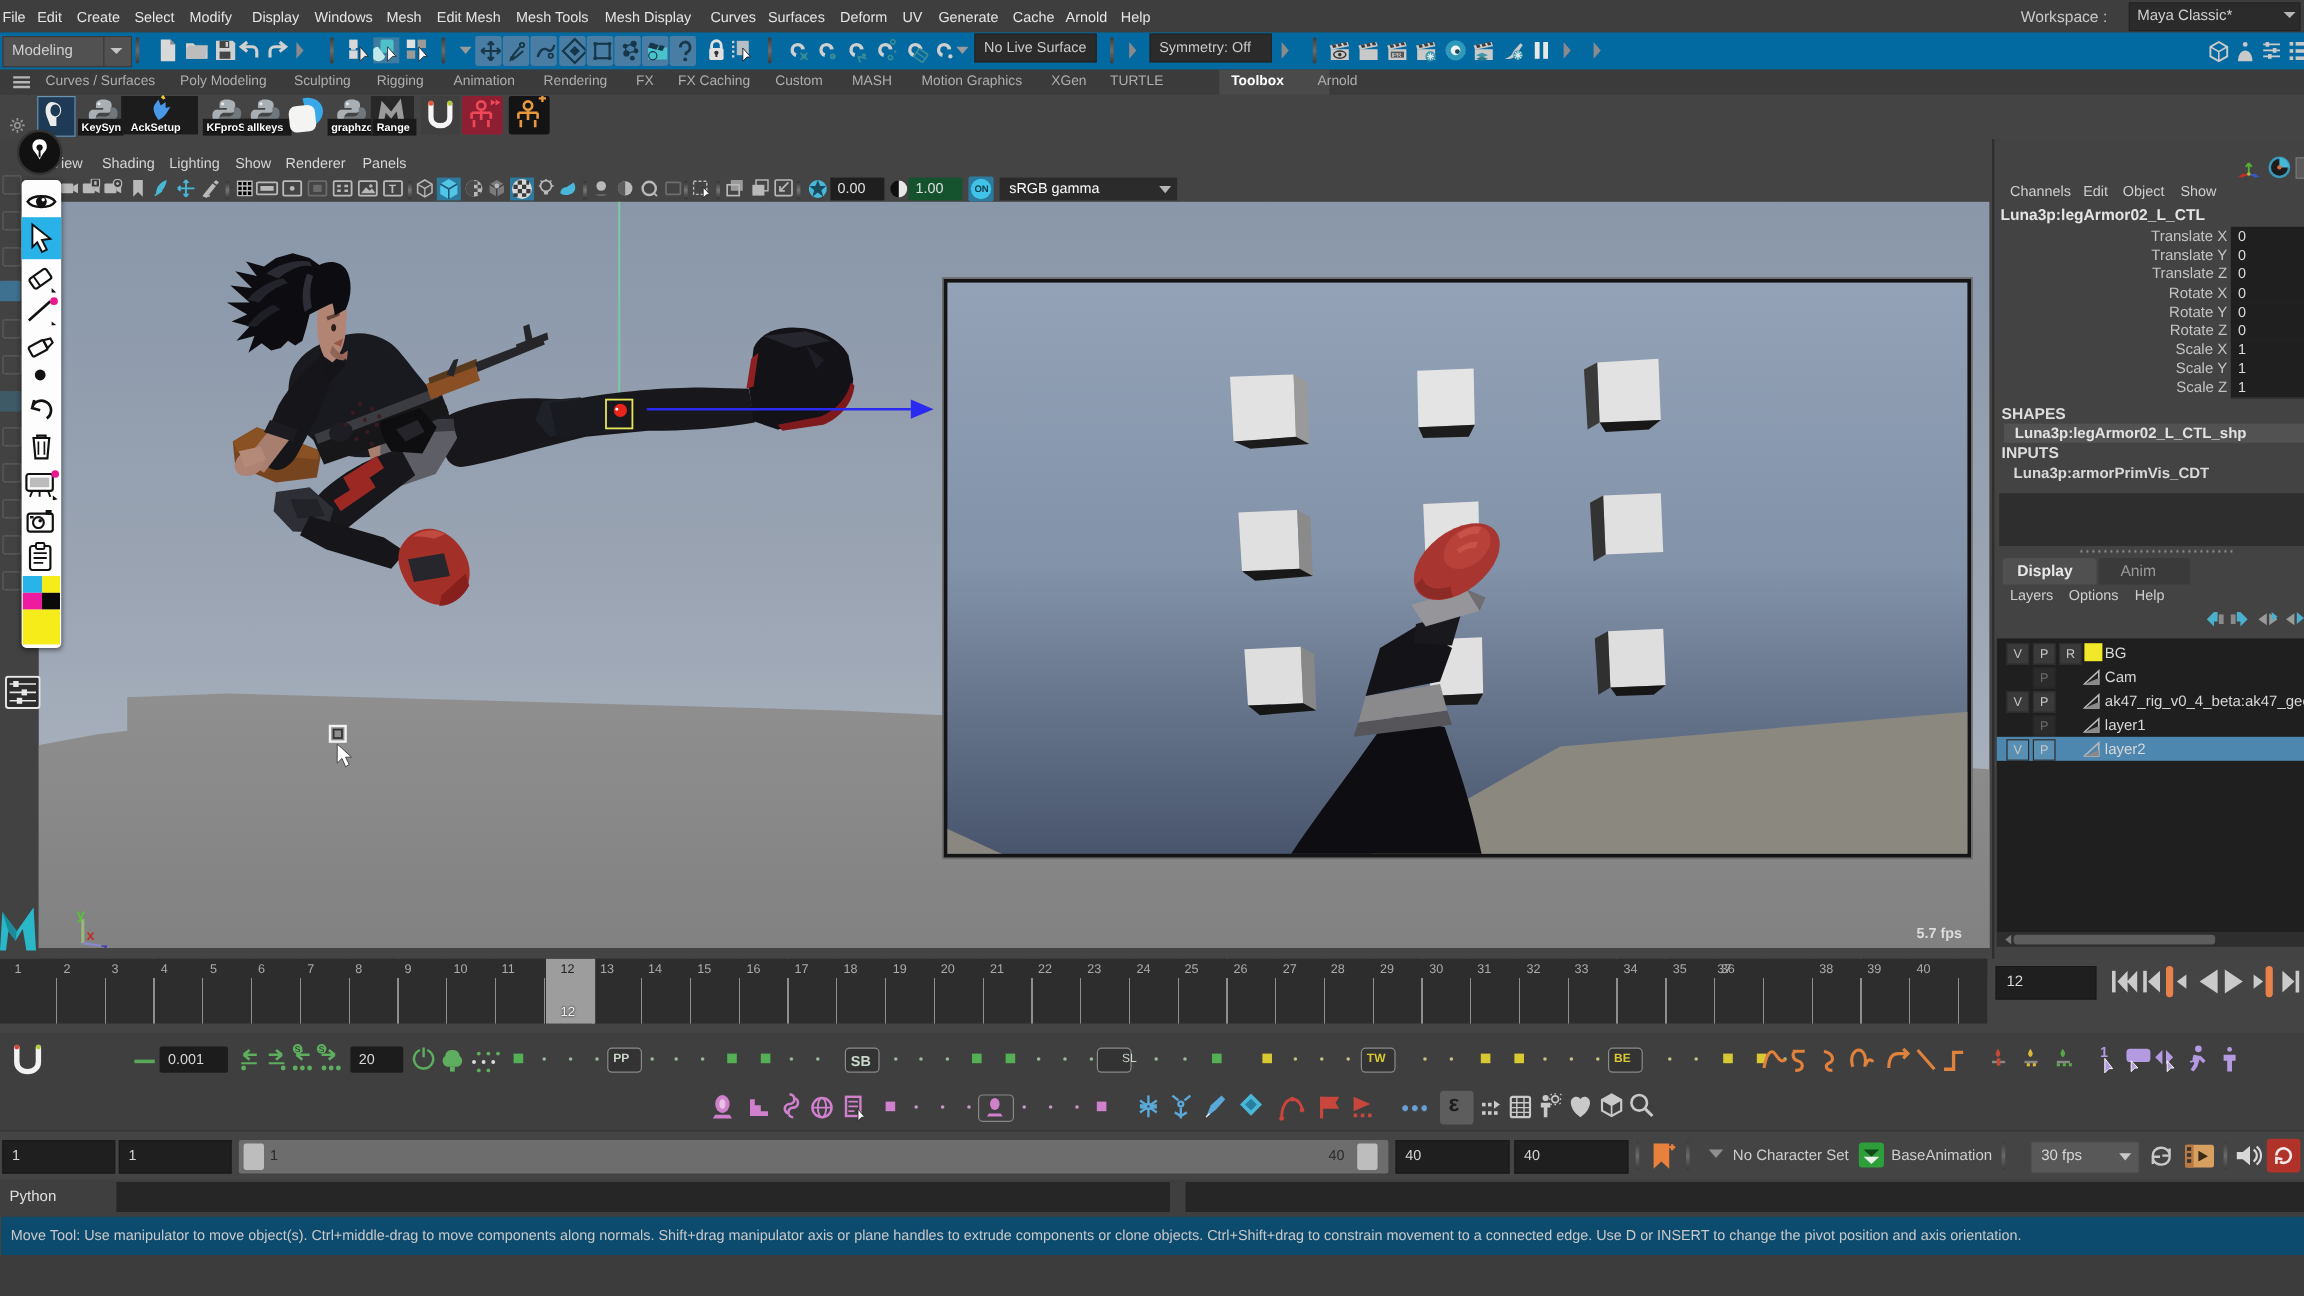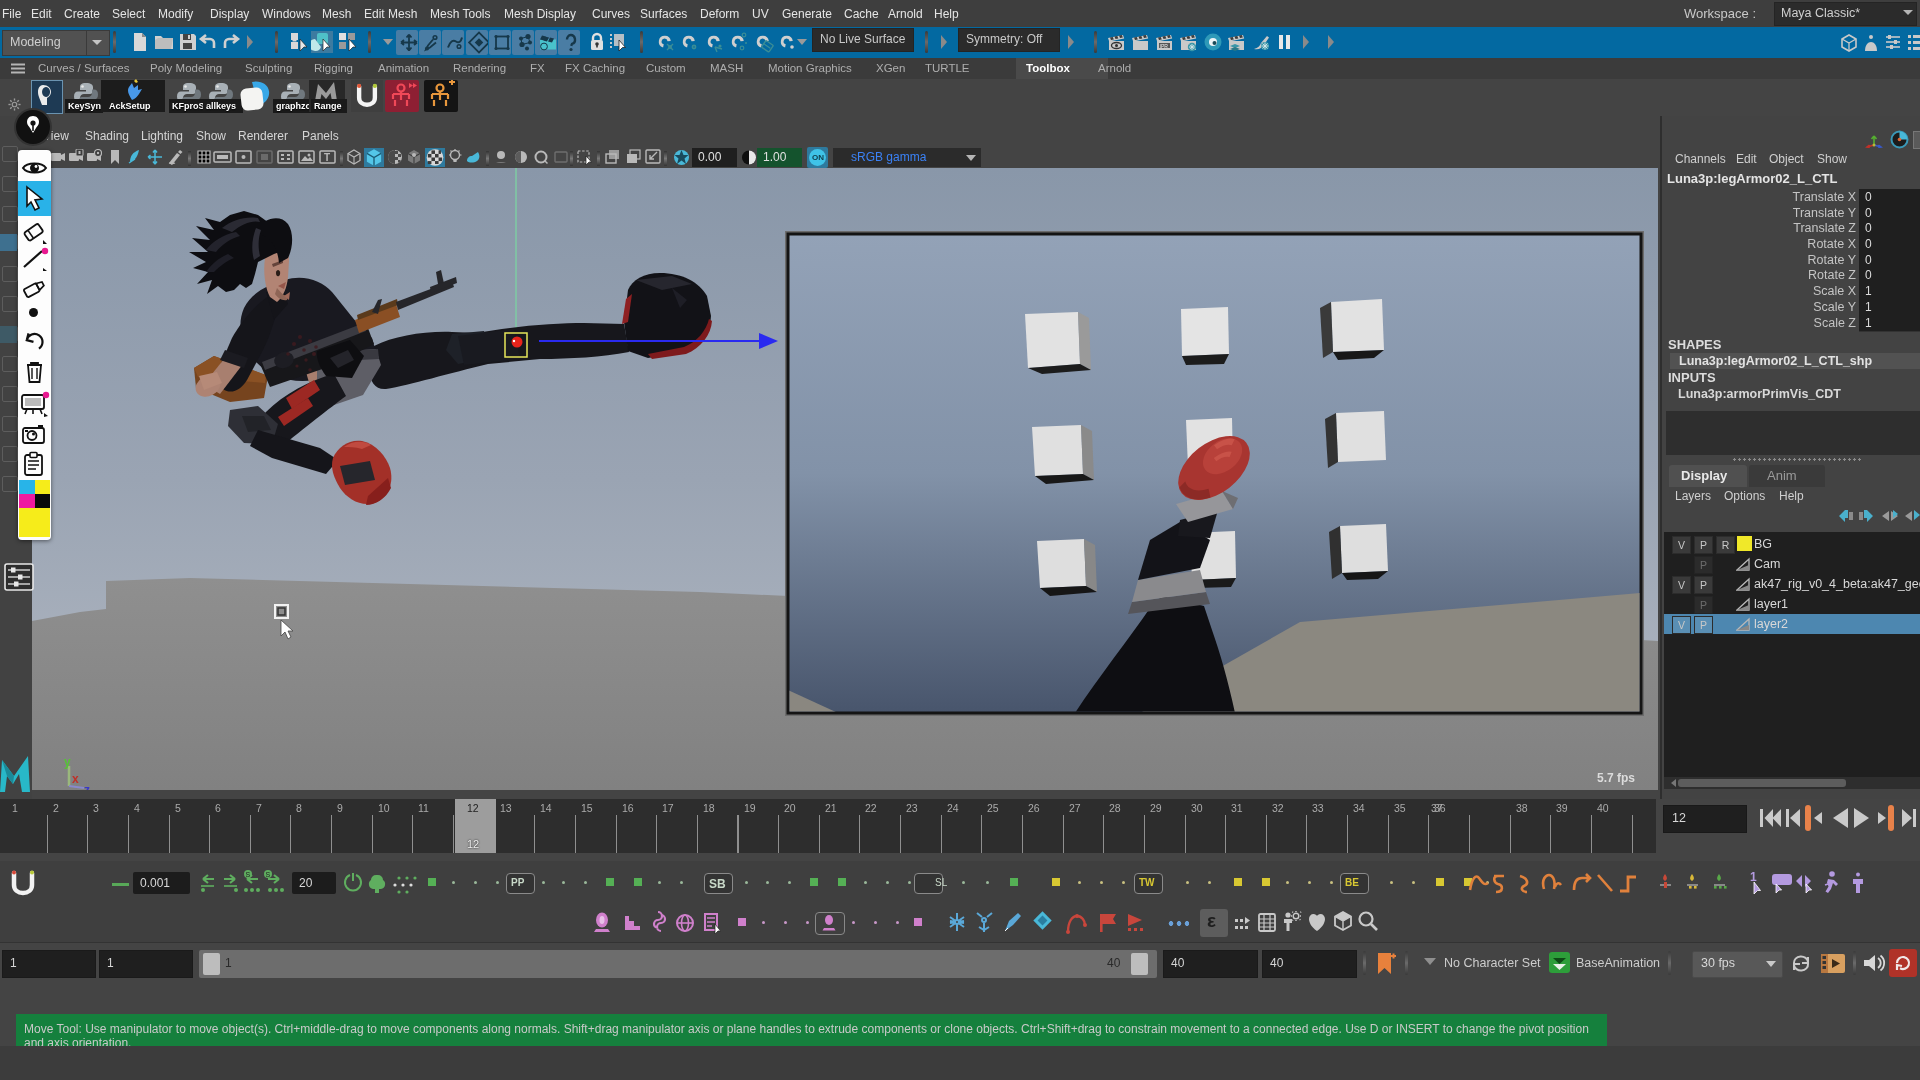--- a/index.html
+++ b/index.html
@@ -43,21 +43,21 @@
 #abrow1{left:0;top:861px;width:1920px;height:41px;background:#3f3f3f}
 #abrow2{left:0;top:902px;width:1920px;height:40px;background:#3f3f3f;border-bottom:1px solid #333}
 #rangerow{left:0;top:943px;width:1920px;height:40px;background:#444}
 .rfield{position:absolute;top:7px;height:26px;background:#1f1f1f;border:1px solid #1a1a1a;color:#d5d5d5;font-size:12px}
 .rfield span{position:absolute;left:7px;top:5px}
 #slider{position:absolute;left:199px;top:7px;width:958px;height:28px;background:#6d6d6d;border-radius:2px}
 #pyrow{left:0;top:983px;width:1920px;height:31px;background:#3f3f3f}
 #pyrow .lbl{position:absolute;left:8px;top:7px;font-size:12.5px;color:#e0e0e0}
 #pyrow .inp1{position:absolute;left:97px;top:2px;width:878px;height:25px;background:#262626}
 #pyrow .inp2{position:absolute;left:988px;top:2px;width:932px;height:25px;background:#262626}
-#helprow{left:16px;top:1014px;width:1591px;height:32px;background:#15803d}
+#helprow{left:1px;top:1014px;width:1920px;height:32px;background:#0c4a6e}
 #helprow span{position:absolute;left:8px;top:8px;font-size:12px;color:#c9c9c9}
 #bottomfill{left:0;top:1046px;width:1920px;height:34px;background:#3c3c3c}
 
 #rpanel{left:1660px;top:116px;width:260px;height:683px;background:#434343}
 #rpanel .menu{position:absolute;font-size:12px;color:#cfcfcf}
 .cbrow{position:absolute;left:0;width:260px;height:16px}
 .cbrow .lab{position:absolute;right:66px;top:0;font-size:12.5px;color:#c4c4c4}
 .cbrow .val{position:absolute;left:197px;top:-1px;width:63px;height:16px;background:#1f1f1f;border-bottom:1px solid #333}
 .cbrow .val span{position:absolute;left:6px;top:1px;font-size:12px;color:#dcdcdc}
 #laylist{position:absolute;left:2px;top:416px;width:258px;height:245px;background:#1f1f1f}
@@ -609,21 +609,21 @@
         </svg>
         <div style="position:absolute;left:725px;top:0;width:45px;height:19px;background:#14532d">
           <span style="position:absolute;left:6px;top:2px;font-size:12px;color:#e0e0e0">1.00</span>
         </div>
         <div style="position:absolute;left:775px;top:-1px;width:21px;height:21px;background:#2e7a9e;border-radius:2px">
           <div style="position:absolute;left:2px;top:2px;width:17px;height:17px;border-radius:50%;background:#3fc3e8">
             <span style="position:absolute;left:3px;top:4px;font-size:8px;font-weight:bold;color:#10404e">ON</span>
           </div>
         </div>
         <div style="position:absolute;left:801px;top:0;width:148px;height:19px;background:#2b2b2b">
-          <span style="position:absolute;left:18px;top:2px;font-size:12px;color:#3b82f6">sRGB gamma</span>
+          <span style="position:absolute;left:8px;top:2px;font-size:12px;color:#ffffff">sRGB gamma</span>
           <div style="position:absolute;right:5px;top:7px;width:0;height:0;border:5px solid transparent;border-top:6px solid #b5b5b5"></div>
         </div>
       </div>
 <svg id="vpcanvas" style="position:absolute;left:0;top:52px" width="1626" height="622" viewBox="0 0 1626 622">
 <defs>
 <linearGradient id="sky" x1="0" y1="0" x2="0" y2="1">
 <stop offset="0" stop-color="#8997a9"></stop>
             <stop offset="0.5" stop-color="#9aa4b3"></stop>
             <stop offset="0.78" stop-color="#a8b0bc"></stop>
             <stop offset="1" stop-color="#adb4c0"></stop>
@@ -1460,19 +1460,24 @@
       <div style="position:absolute;left:1853px;top:8px;width:2.5px;height:24px;background:linear-gradient(180deg,#3a3a3a,#6a6a6a 50%,#3a3a3a);border-radius:2px"></div>
       <svg style="position:absolute;left:1862px;top:9px" width="24" height="22" viewBox="0 0 24 22">
         <path d="M2,8 h5 l6,-5 v16 l-6,-5 h-5 z" fill="#d8d8d8"></path>
         <path d="M16,6 a6,6 0 0 1 0,10 M18.5,3.5 a9.5,9.5 0 0 1 0,15" stroke="#d8d8d8" stroke-width="1.8" fill="none"></path>
       </svg>
       <div style="position:absolute;left:1889px;top:6px;width:28px;height:28px;background:#b03228;border-radius:3px"><svg width="28" height="28" viewBox="0 0 28 28">
           <path d="M8,14 a6,6 0 1 1 3,5.2 M8,21 l0,-5 5,1" stroke="#f0e8e8" stroke-width="2.2" fill="none"></path>
         </svg></div>
 </div>
 
+<div id="pyrow" class="abs">
+      <span class="lbl">Python</span>
+      <div class="inp1"></div>
+      <div class="inp2"></div>
+    </div>
 
 <div id="helprow" class="abs">
       <span>Move Tool: Use manipulator to move object(s). Ctrl+middle-drag to move components along normals. Shift+drag manipulator axis or plane handles to extrude components or clone objects. Ctrl+Shift+drag to constrain movement to a connected edge. Use D or INSERT to change the pivot position and axis orientation.</span>
     </div>
 <div id="bottomfill" class="abs"></div>
 
 </div>
 
 </body></html>

